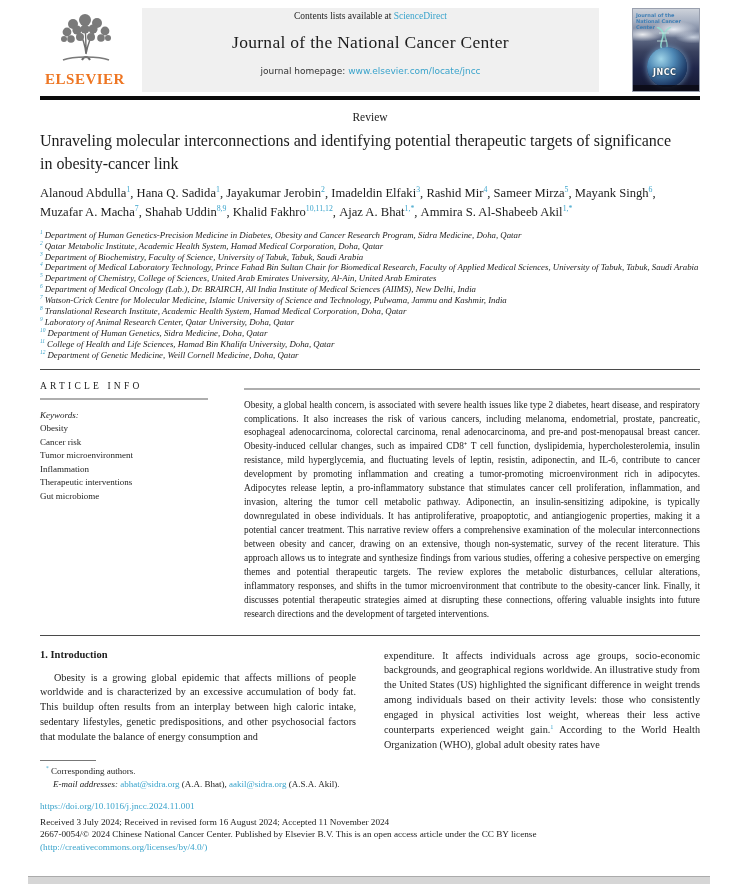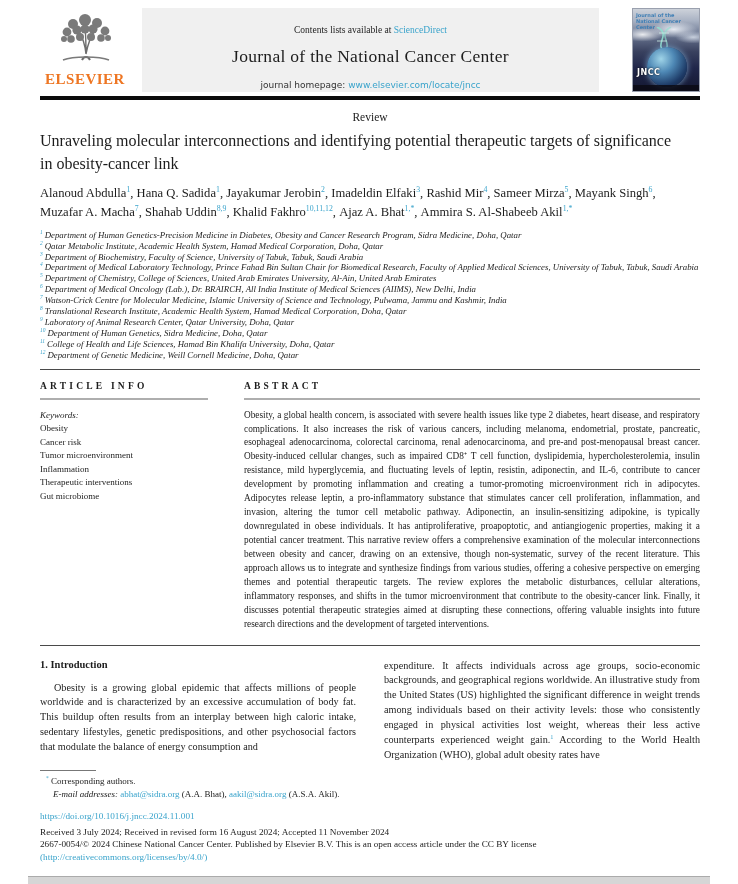--- a/index.html
+++ b/index.html
@@ -11,57 +11,57 @@
   body{background:#ffffff;font-family:"Liberation Serif",serif;color:var(--ink);}
   .page{width:738px;height:884px;position:relative;background:#fff;overflow:hidden;}
   .content{padding:8px 38px 0 40px;}
   a{color:var(--link);text-decoration:none;cursor:pointer;}
   sup,.sup{color:var(--link);font-size:0.62em;vertical-align:super;line-height:0;}
   
   .masthead{display:flex;align-items:stretch;height:84px;}
   .logo-block{width:90px;flex-shrink:0;display:flex;flex-direction:column;align-items:center;}
   .logo-block svg{display:block;margin-left:2px;}
   .elsevier-word{font-size:15px;font-weight:bold;color:var(--orange);letter-spacing:0.5px;margin-top:1px;}
-  .banner{flex:1;background:#f0f0f0;margin-left:12px;text-align:center;padding-top:17px;}
+  .banner{flex:1;background:#f0f0f0;margin-left:12px;text-align:center;padding-top:3px;}
   .contents-line{font-size:9.5px;}
   .journal-title{font-size:17.5px;margin-top:11px;letter-spacing:0.3px;}
   .homepage-line{font-size:9px;margin-top:13px;font-family:"DejaVu Sans",sans-serif;color:#333;}
   
   .cover{width:68px;height:84px;margin-left:33px;flex-shrink:0;position:relative;overflow:hidden;border:1px solid #9aa0ae;
     background:linear-gradient(180deg,#cdd2da 0%,#aab3c4 14%,#68748f 32%,#39415f 52%,#20264a 72%,#141831 100%);}
   .cover-title{position:absolute;top:3px;left:3px;right:3px;font-family:"DejaVu Sans",sans-serif;
     font-size:5px;line-height:1.2;color:#3f7fb5;font-weight:bold;}
   .cover-cloud{position:absolute;top:10px;left:-6px;right:-6px;height:26px;
     background:radial-gradient(ellipse 30px 10px at 20% 60%,rgba(255,255,255,.85),rgba(255,255,255,0) 70%),
                radial-gradient(ellipse 34px 12px at 60% 40%,rgba(240,244,250,.9),rgba(255,255,255,0) 70%),
                radial-gradient(ellipse 26px 9px at 85% 70%,rgba(225,232,242,.8),rgba(255,255,255,0) 70%);}
   .cover-dna{position:absolute;top:18px;left:14px;}
   .cover-globe{position:absolute;bottom:4px;left:14px;width:40px;height:40px;border-radius:50%;
     background:radial-gradient(circle at 35% 30%,#9fd4e8 0%,#4e88b5 35%,#1d3a66 70%,#101c3a 100%);
     box-shadow:0 0 6px rgba(140,190,230,.8);}
-  .cover-abbrev{position:absolute;left:4px;bottom:14px;color:#fff;font-family:"DejaVu Sans",sans-serif;
+  .cover-abbrev{position:absolute;left:20px;bottom:14px;color:#fff;font-family:"DejaVu Sans",sans-serif;
     font-weight:bold;font-size:8px;letter-spacing:0.5px;text-shadow:0 0 2px #000;}
   .cover-bottombar{position:absolute;left:0;right:0;bottom:0;height:6px;background:rgba(10,10,20,.85);}
   
   .header-rule{height:4px;background:#0b0b0b;margin-top:4px;}
   .rule-full{height:1px;background:#4a4a4a;}
   
   .review-label{margin-top:11px;font-size:11.5px;text-align:center;}
   .article-title{margin-top:7px;font-size:16px;font-weight:normal;line-height:1.42;max-width:640px;}
   .authors{margin-top:9px;font-size:12.6px;line-height:1.48;max-width:620px;}
   .author{white-space:nowrap;}
   .author:not(:last-child)::after{content:", ";}
   .affiliations{margin-top:8px;font-size:8.8px;font-style:italic;line-height:1.24;}
   .affil sup{margin-right:2px;}
   
   .top-rule{margin-top:8px;}
   .info-abstract{display:flex;gap:36px;padding:11px 0 13px;}
   .col-info{width:168px;flex-shrink:0;}
   .col-abs{flex:1;}
-  .sec-head{font-size:9.5px;font-weight:bold;letter-spacing:3.2px;}
+  .sec-head{font-size:9.5px;font-weight:normal;letter-spacing:3.2px;}
   .sec-rule{height:2px;background:#aeaeae;margin:7px 0 9px;}
   .keywords-label{font-size:9px;font-style:italic;line-height:1.5;}
   .keywords div{font-size:9px;line-height:1.5;}
   .abstract-text{font-size:9.3px;line-height:1.5;text-align:justify;}
   
   .intro{display:flex;gap:28px;margin-top:13px;}
   .intro .col{flex:1;min-width:0;}
   .intro h3{font-size:10.5px;margin-bottom:11px;}
   .intro p{font-size:10.2px;line-height:1.46;text-align:justify;}
   .indent{text-indent:14px;}
@@ -219,21 +219,20 @@
             <div>Tumor microenvironment</div>
 
             <div>Inflammation</div>
 
             <div>Therapeutic interventions</div>
 
             <div>Gut microbiome</div>
           </div>
       </div>
       <div class="col-abs">
-        <h2 class="sec-head">ABSTRACT</h2>
         <div class="sec-rule"></div>
         <p class="abstract-text">Obesity, a global health concern, is associated with severe health issues like type 2 diabetes, heart disease, and respiratory complications. It also increases the risk of various cancers, including melanoma, endometrial, prostate, pancreatic, esophageal adenocarcinoma, colorectal carcinoma, renal adenocarcinoma, and pre-and post-menopausal breast cancer. Obesity-induced cellular changes, such as impaired CD8⁺ T cell function, dyslipidemia, hypercholesterolemia, insulin resistance, mild hyperglycemia, and fluctuating levels of leptin, resistin, adiponectin, and IL-6, contribute to cancer development by promoting inflammation and creating a tumor-promoting microenvironment rich in adipocytes. Adipocytes release leptin, a pro-inflammatory substance that stimulates cancer cell proliferation, inflammation, and invasion, altering the tumor cell metabolic pathway. Adiponectin, an insulin-sensitizing adipokine, is typically downregulated in obese individuals. It has antiproliferative, proapoptotic, and antiangiogenic properties, making it a potential cancer treatment. This narrative review offers a comprehensive examination of the molecular interconnections between obesity and cancer, drawing on an extensive, though non-systematic, survey of the recent literature. This approach allows us to integrate and synthesize findings from various studies, offering a cohesive perspective on emerging themes and potential therapeutic targets. The review explores the metabolic disturbances, cellular alterations, inflammatory responses, and shifts in the tumor microenvironment that contribute to the obesity-cancer link. Finally, it discusses potential therapeutic strategies aimed at disrupting these connections, offering valuable insights into future research directions and the development of targeted interventions.</p>
       </div>
     </div>
 
     <div class="rule-full"></div>
 
     <div class="intro">
       <div class="col">
         <h3>1. Introduction</h3>

